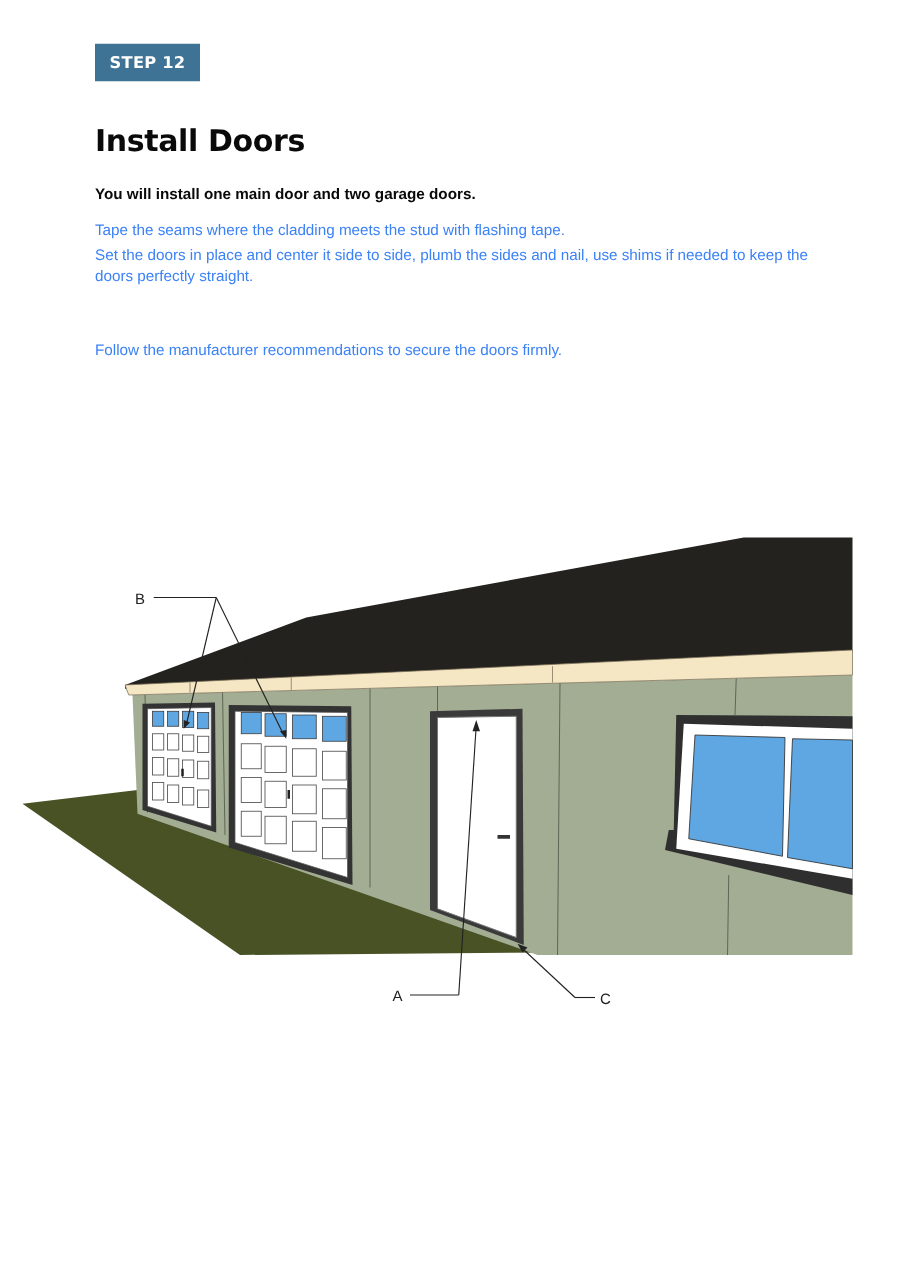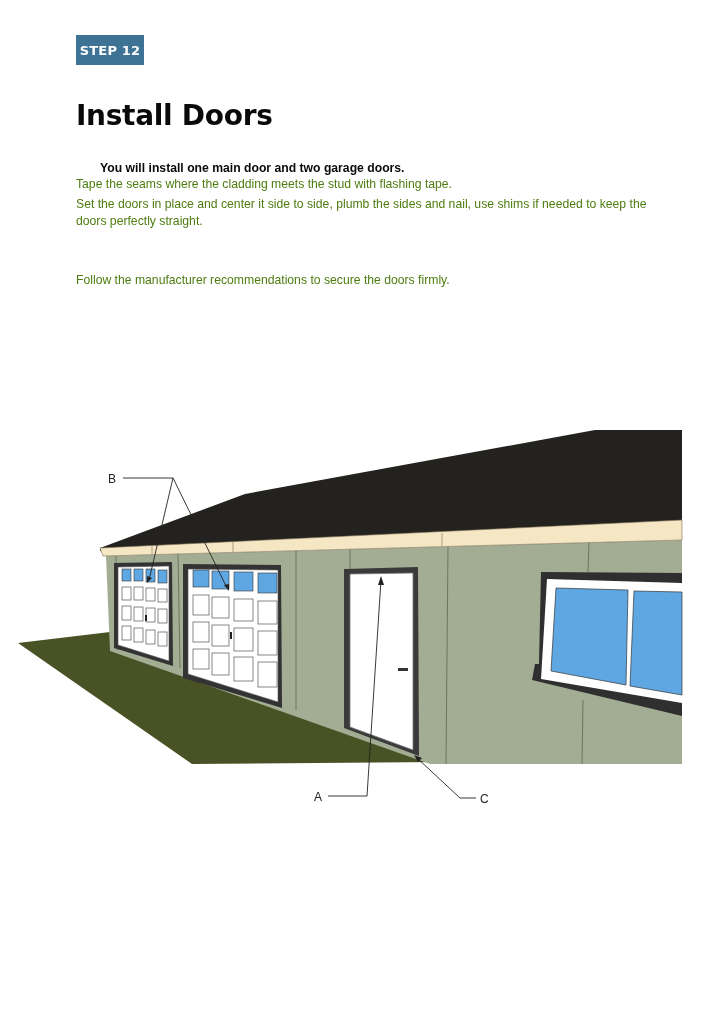--- a/index.html
+++ b/index.html
@@ -1,30 +1,30 @@
 <!DOCTYPE html>
 <html><head>
 <meta charset="utf-8">
 <style>
   html, body { margin:0; padding:0; background:#ffffff; }
   body { width:724px; height:1024px; position:relative; overflow:hidden; font-family:"Liberation Sans", sans-serif; color:#111; }
-  .step-badge { position:absolute; left:76px; top:35px; width:68px; height:30px; background:#3f7395; color:#ffffff; font-family:"DejaVu Sans", sans-serif; font-weight:bold; font-size:13px; display:flex; align-items:center; justify-content:center; letter-spacing:0.2px; }
-  .title { position:absolute; left:76px; top:99px; font-family:"DejaVu Sans", sans-serif; font-weight:bold; font-size:28px; color:#0a0a0a; letter-spacing:-0.3px; }
-  .p { position:absolute; left:76px; font-size:12.2px; line-height:17px; color:#4d7c0f; width:600px; }
+  .step-badge { position:absolute; left:76px; top:35px; width:84px; height:30px; background:#3f7395; color:#ffffff; font-family:"DejaVu Sans", sans-serif; font-weight:bold; font-size:13px; display:flex; align-items:center; justify-content:center; letter-spacing:0.2px; }
+  .title { position:absolute; left:76px; top:99px; font-family:"DejaVu Sans", sans-serif; font-weight:bold; font-size:24px; color:#0a0a0a; letter-spacing:-0.3px; }
+  .p { position:absolute; left:76px; font-size:12.2px; line-height:17px; color:#3b82f6; width:600px; }
   .p.bold { font-weight:bold; color:#0a0a0a; }
   .illus { position:absolute; left:0; top:0; }
   .lbl { font-family:"Liberation Sans", sans-serif; font-size:12px; fill:#222; }
 </style>
 </head>
 <body>
 
 <div class="step-badge">STEP 12</div>
 <div class="title">Install Doors</div>
 
-<div class="p bold" style="top:160px;margin-left:24px;">You will install one main door and two garage doors.</div>
+<div class="p bold" style="top:147px;">You will install one main door and two garage doors.</div>
 <div class="p" style="top:176px;">Tape the seams where the cladding meets the stud with flashing tape.</div>
 <div class="p" style="top:196px;">Set the doors in place and center it side to side, plumb the sides and nail, use shims if needed to keep the doors perfectly straight.</div>
 <div class="p" style="top:272px;">Follow the manufacturer recommendations to secure the doors firmly.</div>
 
 <svg class="illus" width="724" height="1024" viewBox="0 0 724 1024">
 
   <polygon points="18,643 110,632 440,762 192,764" fill="#485224"></polygon>
 
   <polygon points="106,556 682,540 682,764 430,764 110,651" fill="#a3ad93"></polygon>
 

